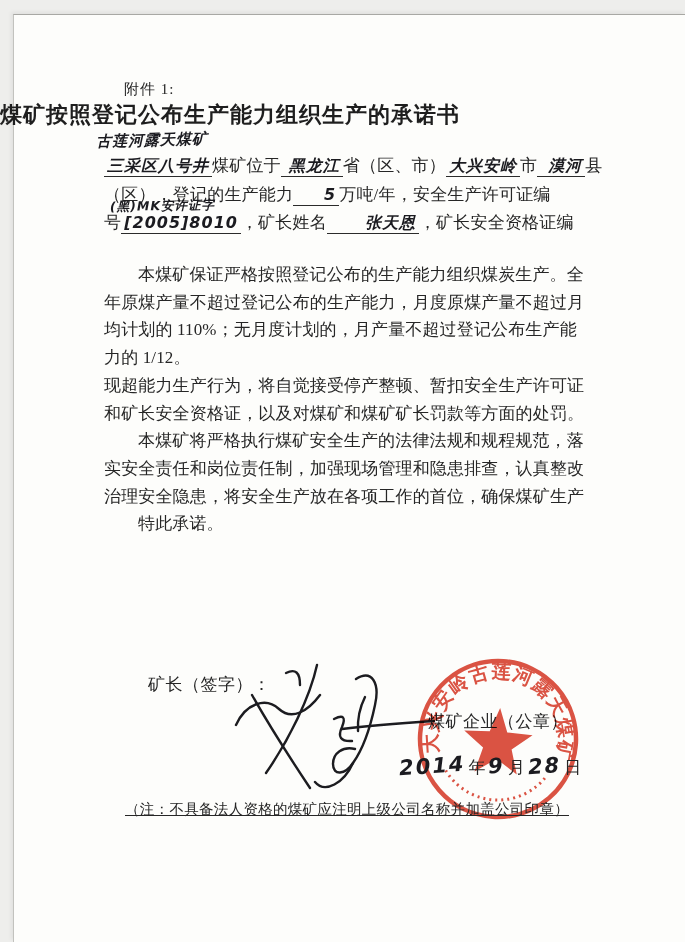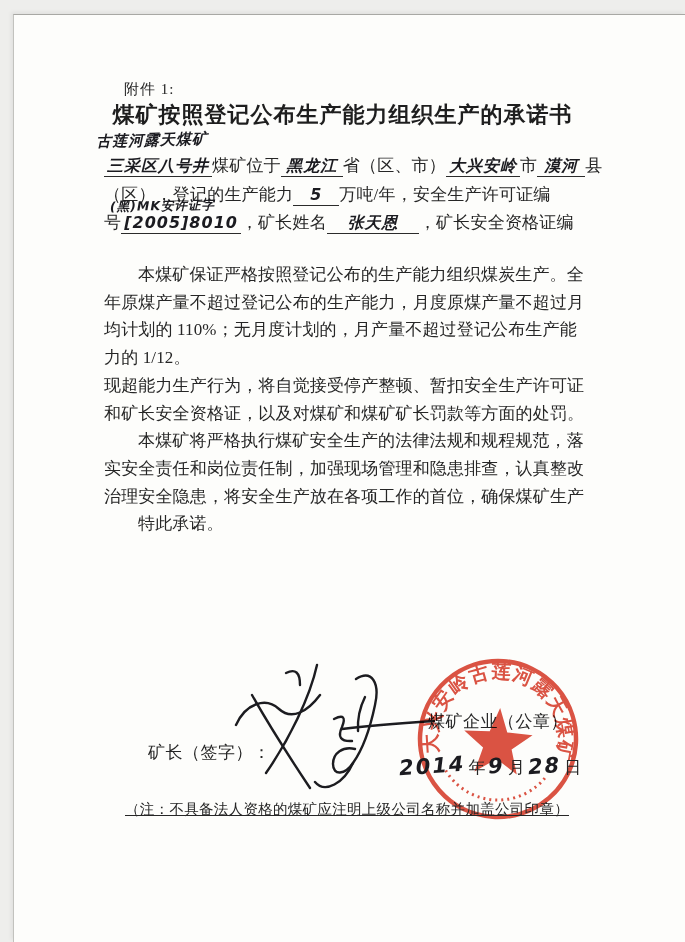--- a/index.html
+++ b/index.html
@@ -14,43 +14,43 @@
   .paper {
     position:absolute; left:13px; top:14px; right:0; bottom:0;
     background:#fdfdfb;
     border-top:1px solid #a8a8a4;
     border-left:1px solid #c2c2be;
     box-shadow:-2px -2px 4px rgba(0,0,0,0.06);
   }
   .abs { position:absolute; }
   .attachment { left:124px; top:80px; font-size:15px; letter-spacing:1px; }
   .title {
-    left:0; right:0; top:100px; text-align:center;
+    left:0; right:0; top:100px; text-align:left;
     font-size:22px; font-weight:700; letter-spacing:1px;
     color:#1e1e1e;
   }
   
   .hw {
     font-family:"DejaVu Sans",sans-serif;
     font-style:italic; font-weight:600;
     color:#1b1b20; letter-spacing:1px;
   }
   .insert1 { left:96px; top:131px; font-size:15px; transform:rotate(-1.5deg); }
   .insert2 { left:110px; top:198px; font-size:12.5px; transform:rotate(-1deg); }
   .formblock { left:104px; top:152px; width:490px; font-size:17px; line-height:28.5px; letter-spacing:0.2px; white-space:nowrap; }
   .blank {
     display:inline-block; border-bottom:1.5px solid #2b2b2b;
-    text-align:center; line-height:20px; vertical-align:baseline;
+    text-align:right; line-height:20px; vertical-align:baseline;
     padding:0 3px;
   }
   .blank .hw { font-size:16px; }
   .bodyblock { left:104px; top:261px; width:486px; font-size:17px; line-height:27.7px; letter-spacing:0.15px; }
   .bodyblock .line { white-space:nowrap; }
   .indent { text-indent:2em; }
-  .sig-label { left:148px; top:741px; font-size:17px; letter-spacing:0.5px; z-index:2;text-align:center; }
+  .sig-label { left:148px; top:673px; font-size:17px; letter-spacing:0.5px; z-index:2;text-align:center; }
   .seal-caption { left:428px; top:710px; font-size:17px; letter-spacing:0.5px; z-index:2; }
   .signature-svg { left:222px; top:645px; z-index:3; }
   .seal-svg { left:412px; top:652px; z-index:4; opacity:0.9; mix-blend-mode:multiply; }
   .dateline { left:396px; top:754px; z-index:6; font-size:17px; white-space:nowrap; }
   .dateline .hw-digit { font-size:21px; letter-spacing:2px; display:inline-block; transform:rotate(-4deg); margin:0 3px; }
   .footnote { left:112px; top:800px; width:470px; text-align:center; font-size:14.5px; letter-spacing:0.3px; z-index:5; white-space:nowrap;text-decoration:underline; }
 </style>
 </head>
 <body>
 

